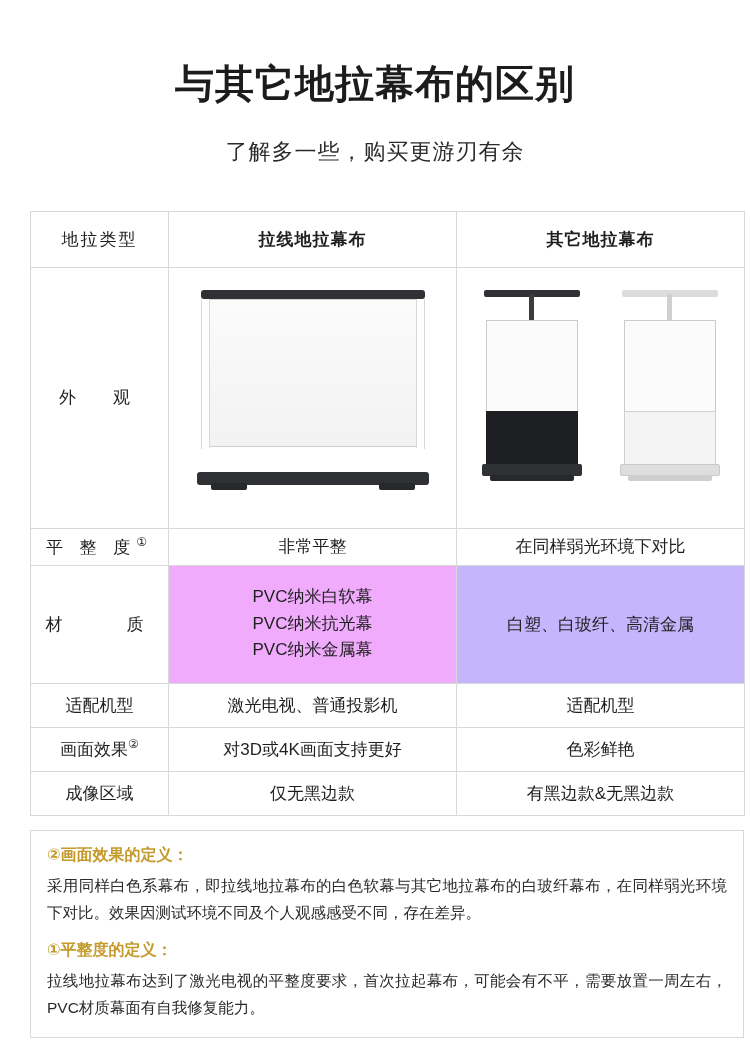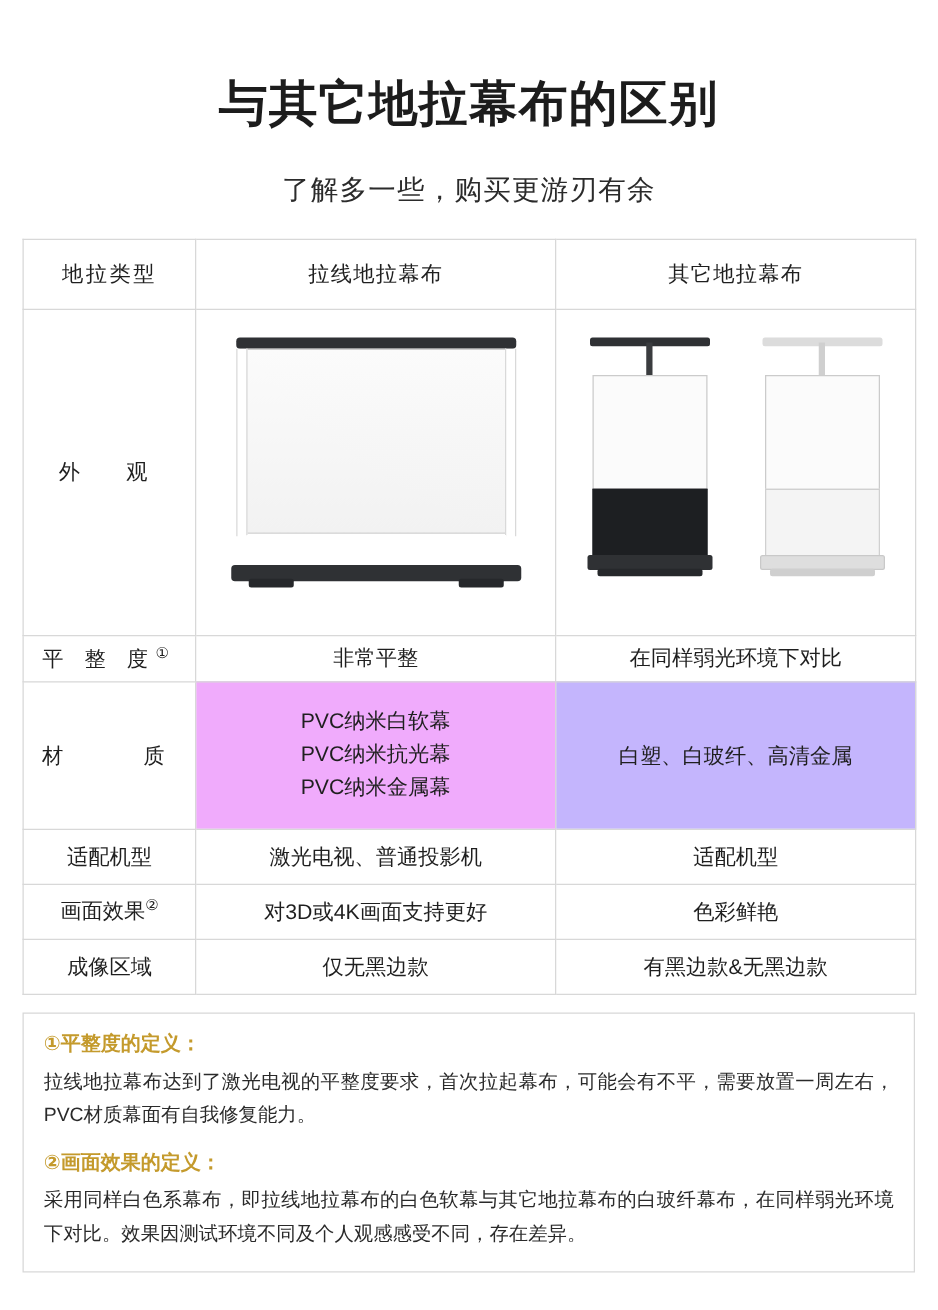--- a/index.html
+++ b/index.html
@@ -7,58 +7,58 @@
     margin: 0; padding: 0;
     width: 750px; height: 1048px;
     background: #ffffff;
     font-family: "Liberation Sans", "DejaVu Sans", sans-serif;
     color: #222;
   }
   .page {
     width: 750px; height: 1004px;
     position: relative;
     background: #fff;
-    padding: 0 18px;
+    padding: 0 30px;
   }
   .title {
     text-align: center;
     font-size: 39px;
     font-weight: bold;
     letter-spacing: 1px;
     color: #1c1c1c;
     padding-top: 62px;
     line-height: 1.15;
   }
   .subtitle {
     text-align: center;
     font-size: 22px;
     color: #2b2b2b;
     margin-top: 30px;
     letter-spacing: 1px;
   }
   table.cmp {
     width: 714px;
-    margin: 24px auto 0 auto;
+    margin: 44px auto 0 auto;
     border-collapse: collapse;
     table-layout: fixed;
   }
   table.cmp td {
     border: 1px solid #d8d8d8;
     text-align: center;
     vertical-align: middle;
     font-size: 17px;
     color: #1f1f1f;
     padding: 6px 4px;
   }
   .col-label { width: 138px; }
   .col-a { width: 288px; }
   .col-b { width: 288px; }
 
   .hdr-label { font-size: 17px; letter-spacing: 2px; }
-  .hdr-strong { font-size: 21px; font-weight: normal; letter-spacing: 1px; }
+  .hdr-strong { font-size: 21px; font-weight: bold; letter-spacing: 1px; }
   .row-head td { height: 56px; }
 
   .rowlabel { letter-spacing: 6px; }
   .rowlabel-wide { letter-spacing: 10px; }
 
   .img-row td { height: 232px; padding: 0; }
 
   
   .screenbox { position: relative; width: 100%; height: 232px; }
 
@@ -229,22 +229,22 @@
       <tr>
         <td style="height:44px;">成像区域</td>
         <td>仅无黑边款</td>
         <td>有黑边款&amp;无黑边款</td>
       </tr>
     </tbody>
   </table>
 
   <div class="notes">
     <div class="note-block">
+      <div class="note-title">②画面效果的定义：</div>
+      <div class="note-body">采用同样白色系幕布，即拉线地拉幕布的白色软幕与其它地拉幕布的白玻纤幕布，在同样弱光环境下对比。效果因测试环境不同及个人观感感受不同，存在差异。</div>
+    </div>
+    <div class="note-block">
       <div class="note-title">①平整度的定义：</div>
       <div class="note-body">拉线地拉幕布达到了激光电视的平整度要求，首次拉起幕布，可能会有不平，需要放置一周左右，PVC材质幕面有自我修复能力。</div>
     </div>
-    <div class="note-block">
-      <div class="note-title">②画面效果的定义：</div>
-      <div class="note-body">采用同样白色系幕布，即拉线地拉幕布的白色软幕与其它地拉幕布的白玻纤幕布，在同样弱光环境下对比。效果因测试环境不同及个人观感感受不同，存在差异。</div>
-    </div>
   </div>
 
 </div>
 
 </body></html>

